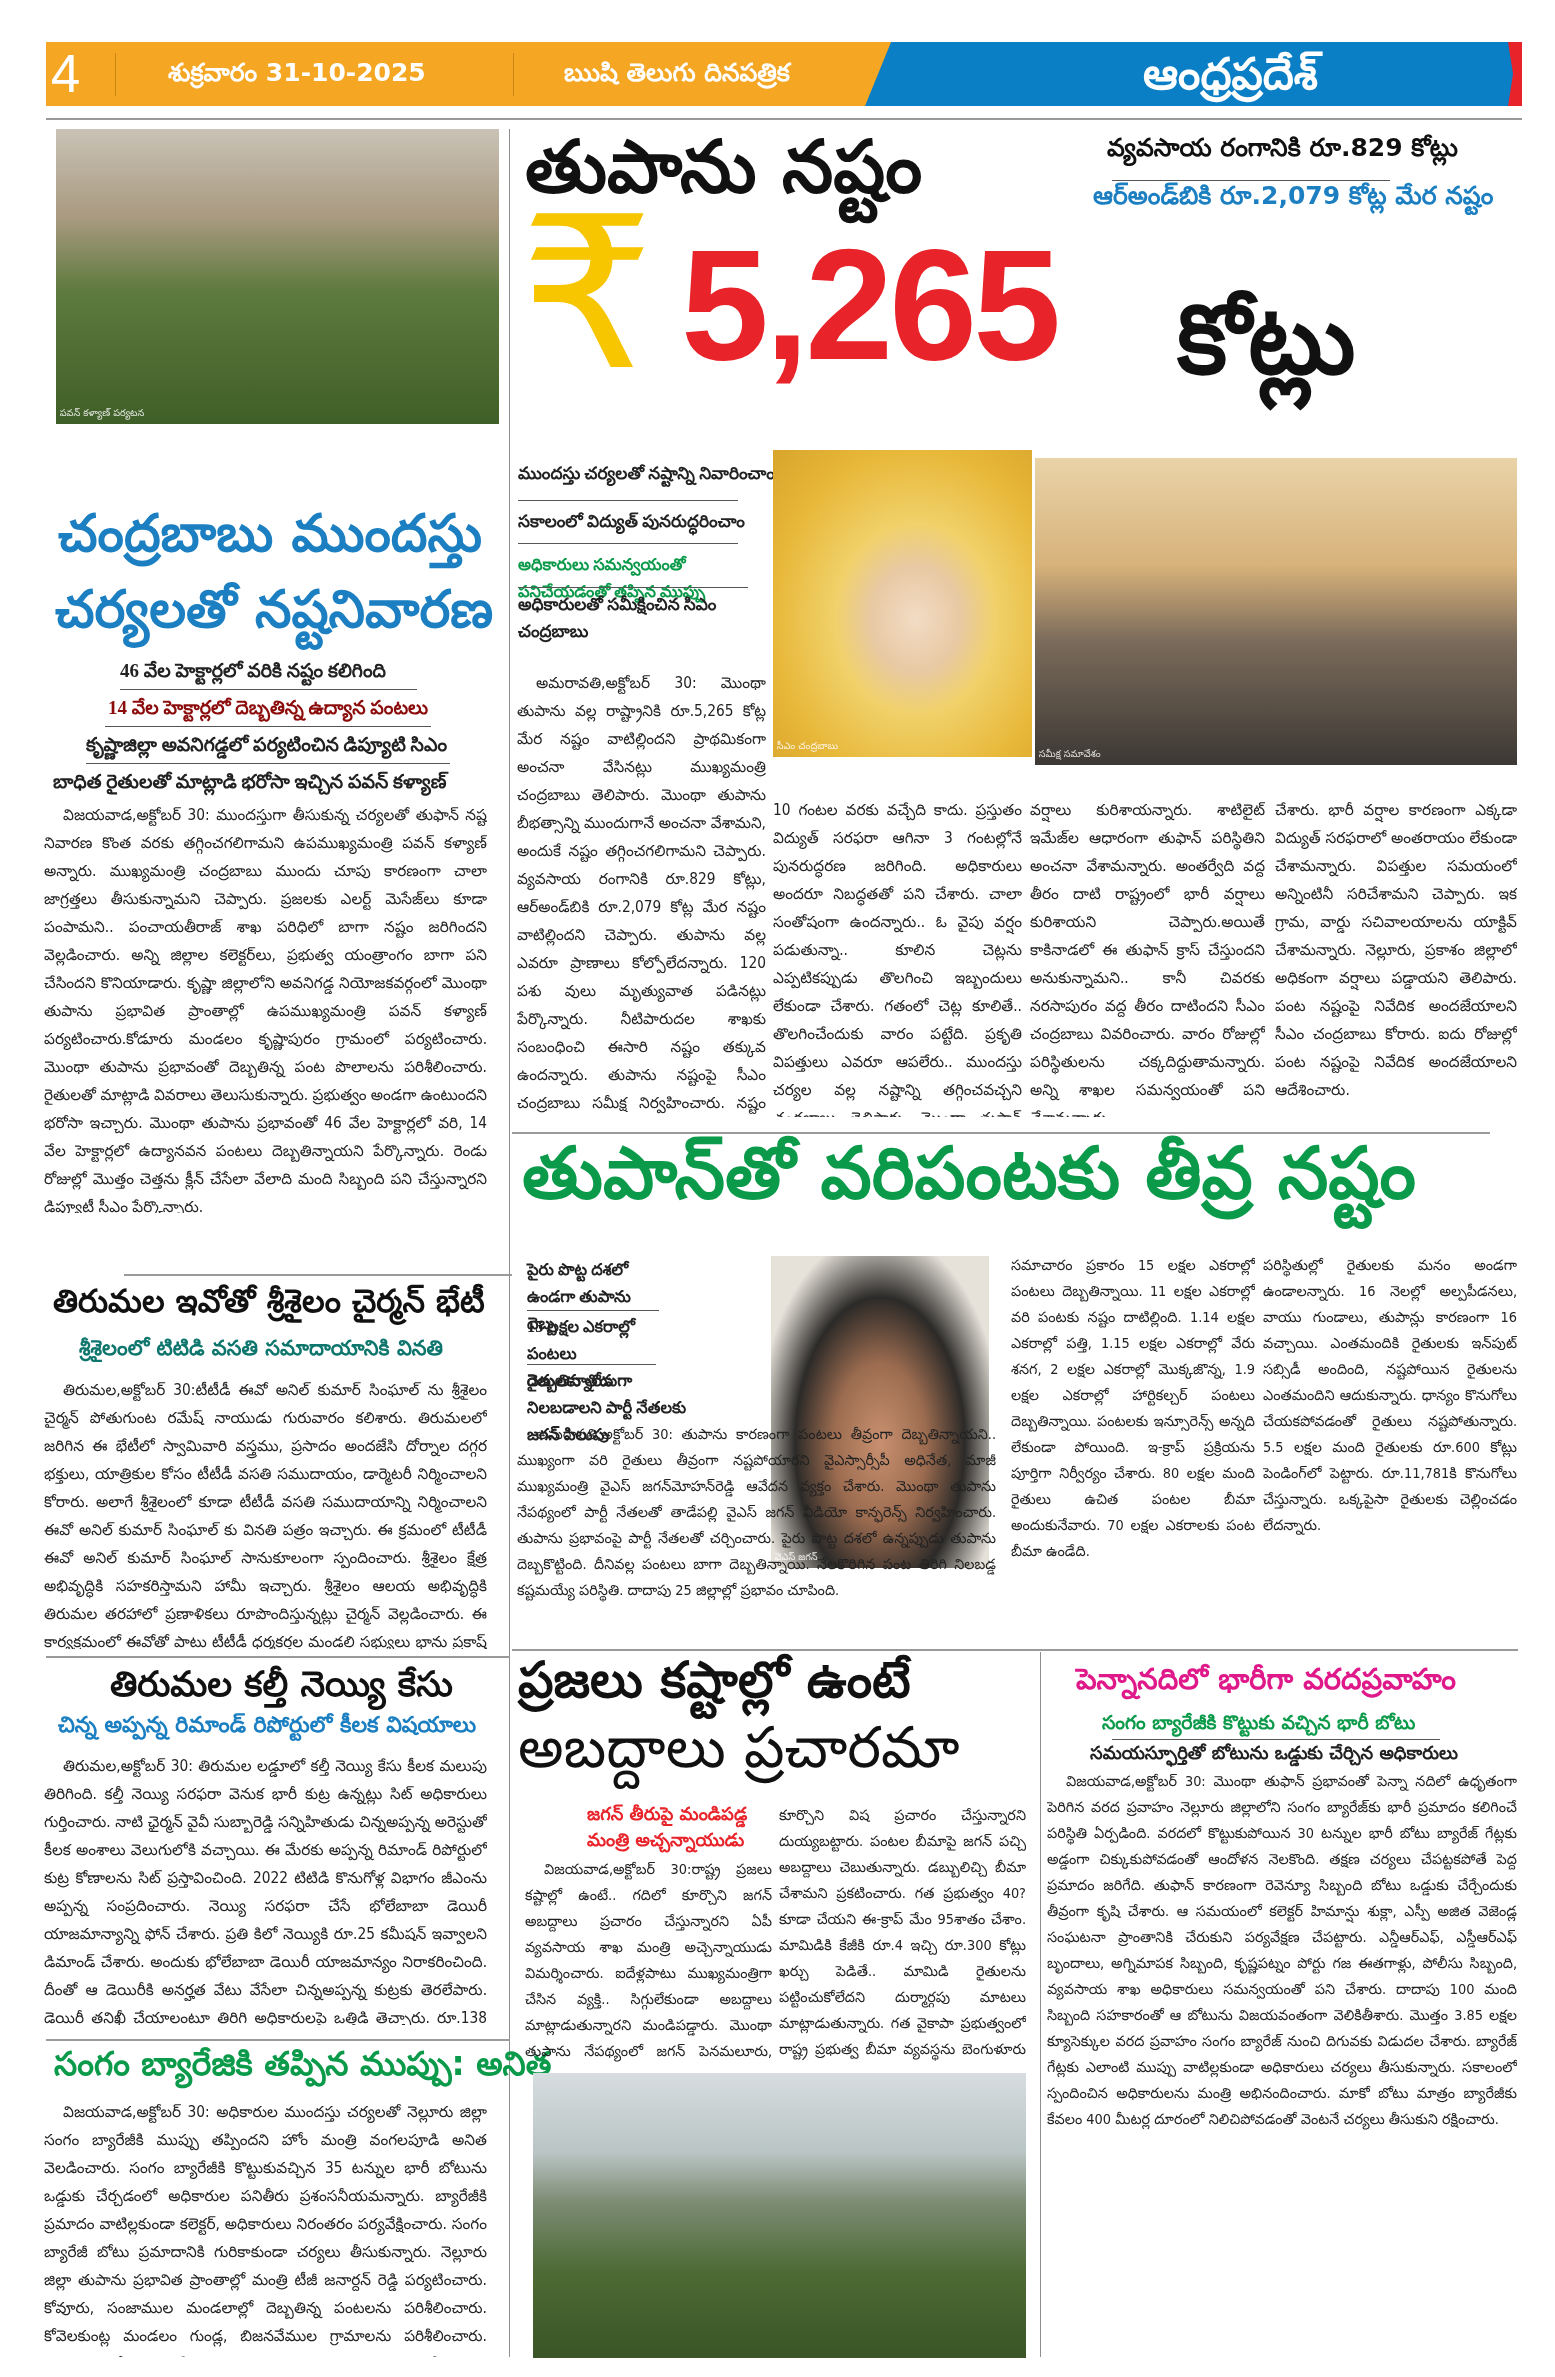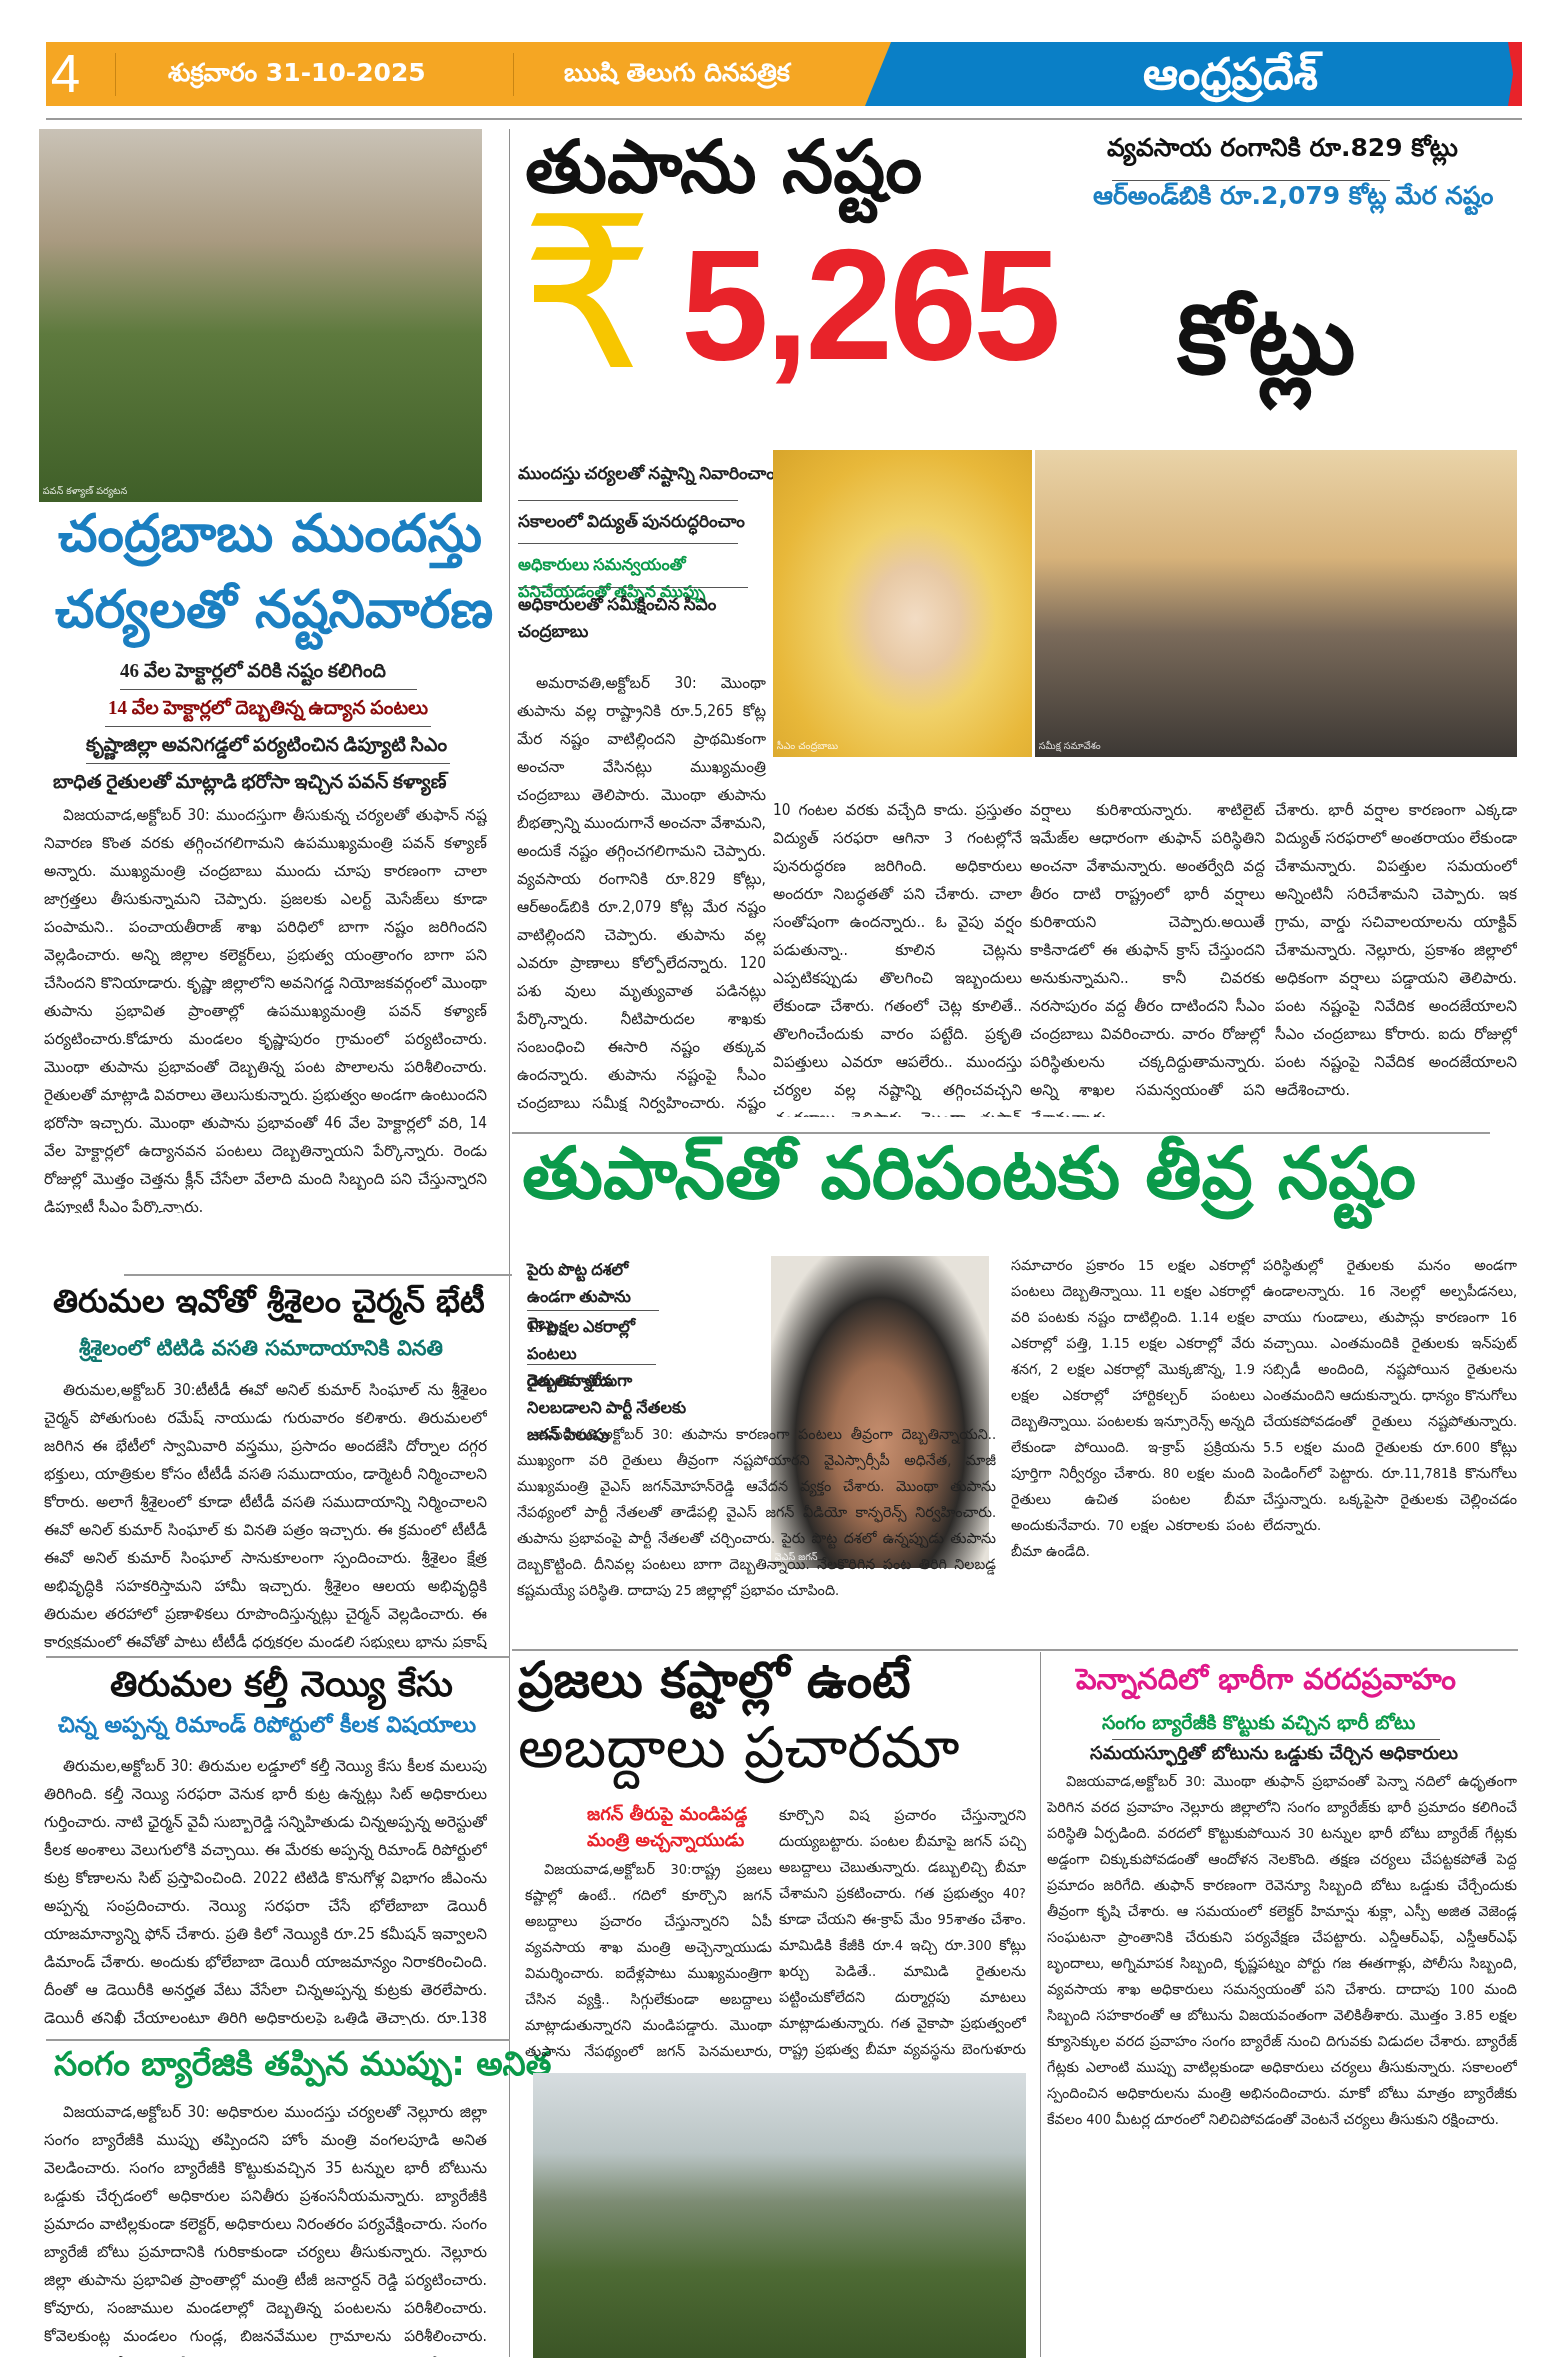--- a/index.html
+++ b/index.html
@@ -16,21 +16,21 @@
   .mh-sep { position:absolute; top:10.5px; width:1px; height:43px; background:#c98513; }
   .mh-date { position:absolute; left:122px; top:16.3px; font-size:25px; color:#fff; font-weight:bold; }
   .mh-paper { position:absolute; left:518px; top:16.3px; font-size:25px; color:#fff; font-weight:bold; }
   .mh-section { position:absolute; left:1097px; top:5.8px; font-size:44px; color:#fff; font-weight:bold; }
   #mh-rule { left: 46px; top: 118px; width: 1476px; height: 1.9px; background:#9a9a9a; }
 
   
   .photo { position:absolute; overflow:hidden; }
   .photo-field { background: linear-gradient(180deg,#c9c2b6 0%, #a99a80 30%, #5e7a3e 55%, #3f5f28 100%); }
   .photo-cm { background: radial-gradient(ellipse at 55% 55%, #f2dcc4 0%, #e8c9a4 22%, #f0d16a 40%, #e8b83a 70%, #d8a52a 100%); }
-  .photo-room { background: linear-gradient(180deg,#e9d3a8 0%, #d7b27a 35%, #7a6a5a 60%, #3c3834 100%); }
+  .photo-room { background: linear-gradient(180deg,#e9d3a8 0%, #d7b27a 35%, #7a6a5a 60%, #3c3834 100%); margin-top: 8px; }
   .photo-jagan { background: radial-gradient(ellipse at 50% 60%, #c89070 0%, #9c6c50 30%, #2c2a28 55%, #e6e2da 80%); }
   .photo-crop { background: linear-gradient(180deg,#d7dde0 0%, #b9c4c4 28%, #7d8c74 45%, #4d6a34 70%, #3b5526 100%); }
   .ph-label { position:absolute; left:3.8px; bottom:2.9px; font-size:9.6px; color:rgba(255,255,255,.85); }
 
   
   .vrule { position:absolute; width:1.4px; background:#8e8e8e; }
   .hrule { position:absolute; height:1.9px; background:#9a9a9a; }
   .thin { position:absolute; height:1px; background:#555; }
 
   
@@ -48,21 +48,21 @@
   <div id="mh-red"></div>
   <span class="mh-page">4</span>
   <span class="mh-sep" style="left:69px"></span>
   <span class="mh-date">శుక్రవారం 31-10-2025</span>
   <span class="mh-sep" style="left:467px"></span>
   <span class="mh-paper">ఋషి తెలుగు దినపత్రిక</span>
   <span class="mh-section">ఆంధ్రప్రదేశ్</span>
 </div>
 <div id="mh-rule" class="abs"></div>
 
-<div class="photo photo-field" style="left:39px;top:129px;width:443px;height:373px">
+<div class="photo photo-field" style="left:56px;top:129px;width:443px;height:295px">
   <span class="ph-label">పవన్ కళ్యాణ్ పర్యటన</span>
 </div>
 <div class="vrule" style="left:509px;top:129px;height:2228px"></div>
 
 <div class="hl" style="left:58px;top:504px;font-size:52px;color:#1b7fc1">చంద్రబాబు ముందస్తు</div>
 <div class="hl" style="left:55px;top:580px;font-size:52px;color:#1b7fc1">చర్యలతో నష్టనివారణ</div>
 
 <div class="sub" style="left:120px;top:654px;font-size:19px;color:#222">46 వేల హెక్టార్లలో వరికి నష్టం కలిగింది</div>
 <div class="thin" style="left:120px;top:689px;width:297px"></div>
 <div class="sub" style="left:108px;top:691px;font-size:19px;color:#8b0b0b">14 వేల హెక్టార్లలో దెబ్బతిన్న ఉద్యాన పంటలు</div>

